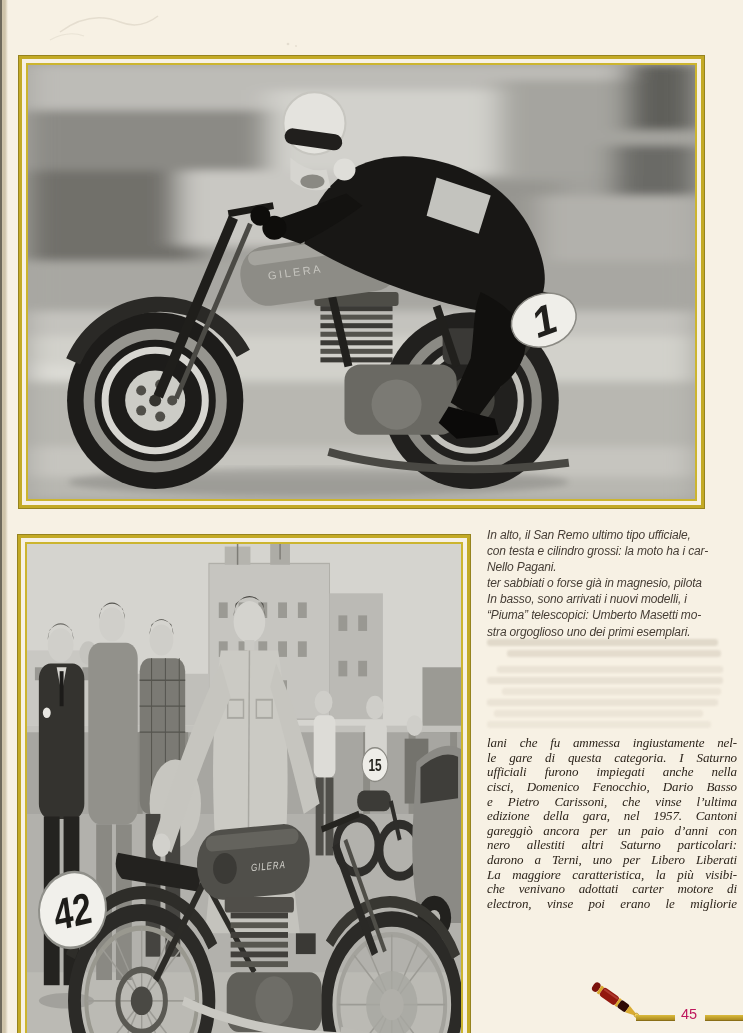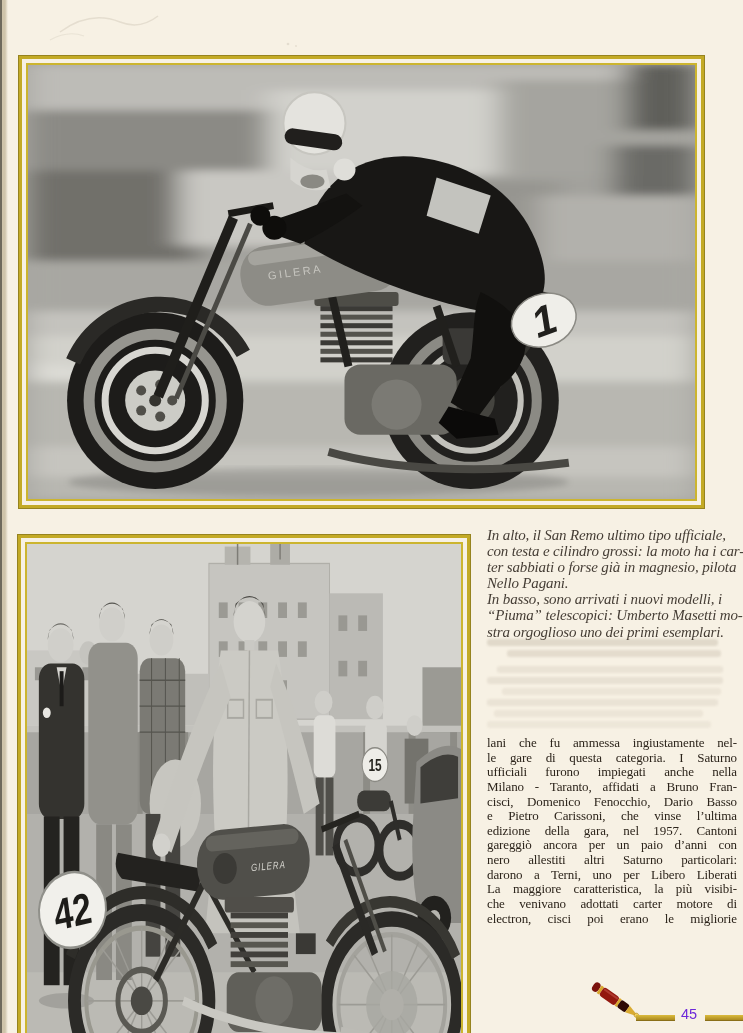--- a/index.html
+++ b/index.html
@@ -13,50 +13,50 @@
   .photo-frame{position:absolute;box-sizing:border-box;border:3px solid #c3aa26;padding:4px;
         background:#f7f1e4;box-shadow:0 0 0 1px #96831f;}
   .frame-inner{width:100%;height:100%;box-sizing:border-box;border:2px solid #ccb52f;
         overflow:hidden;background:#a8a7a2;}
   .frame-inner svg{display:block;width:100%;height:100%;}
   .top-frame{left:19px;top:56px;width:685px;height:452px;}
   .bottom-frame{left:18px;top:535px;width:452px;height:589px;}
 
   
   .caption{position:absolute;left:487px;top:527px;width:252px;
-        font-family:Liberation Serif, serif;font-style:italic;
-        font-size:15px;line-height:16.1px;letter-spacing:-0.15px;color:#453d35;}
+        font-family:Liberation Sans, sans-serif;font-style:italic;
+        font-size:12px;line-height:16.1px;letter-spacing:-0.15px;color:#453d35;}
   .cap-line{white-space:nowrap;}
 
   
   .bleed{position:absolute;left:487px;top:639px;width:246px;filter:blur(1.3px);}
   .bleed-line{height:7px;border-radius:3px;background:#6f5d45;}
   .bleed-line:nth-child(1){width:94%;opacity:.16;}
   .bleed-line:nth-child(2){width:87%;opacity:.14;margin:4px 0 0 8%;}
   .bleed-line:nth-child(3){width:0;height:9px;opacity:0;}
   .bleed-line:nth-child(4){width:92%;opacity:.09;margin-left:4%;}
   .bleed-line:nth-child(5){width:96%;opacity:.10;margin-top:4px;}
   .bleed-line:nth-child(6){width:89%;opacity:.08;margin:4px 0 0 6%;}
   .bleed-line:nth-child(7){width:94%;opacity:.09;margin-top:4px;}
   .bleed-line:nth-child(8){width:85%;opacity:.08;margin:4px 0 0 3%;}
   .bleed-line:nth-child(9){width:91%;opacity:.07;margin-top:4px;}
 
   
   .body-text{position:absolute;left:487px;top:736px;width:250px;
         font-family:"Liberation Serif",serif;font-size:13px;line-height:14.62px;
         letter-spacing:-0.1px;color:#2c241b;}
-  .body-line{text-align:justify;text-align-last:justify;-moz-text-align-last:justify;}
+  .body-line{text-align:justify;text-align-last:justify;font-style:italic;-moz-text-align-last:justify;}
 
   
   .footer-rule{position:absolute;top:1015px;height:5px;
         background:linear-gradient(#dcbc3d,#ab8a1f);box-shadow:0 1px 0 #8a6f18;}
   .rule-a{left:636px;width:39px;}
   .rule-b{left:705px;width:38px;}
   .page-number{position:absolute;left:675px;top:1006px;width:28px;text-align:center;
-        font-family:"Liberation Sans",sans-serif;font-size:14.5px;color:#6d28d9;}
+        font-family:"Liberation Sans",sans-serif;font-size:14.5px;color:#be185d;}
   .pen{position:absolute;left:582px;top:973px;width:70px;height:50px;}
 </style>
 </head>
 <body>
 
 <div class="page">
   <div class="left-edge"></div>
 
   <svg class="scribbles" width="300" height="50">
     <path d="M20,30 q30,-22 60,-10 q20,8 38,-6" stroke="rgba(120,108,88,.14)" stroke-width="1.5" fill="none"></path>
@@ -371,22 +371,22 @@
           </g>
         </g>
       </svg>
     </div>
   </figure>
 
   <div class="caption">
 
   <div class="cap-line">In alto, il San Remo ultimo tipo ufficiale,</div>
       <div class="cap-line">con testa e cilindro grossi: la moto ha i car-</div>
+      <div class="cap-line">Nello Pagani.</div>
       <div class="cap-line">ter sabbiati o forse già in magnesio, pilota</div>
-      <div class="cap-line">Nello Pagani.</div>
       <div class="cap-line">In basso, sono arrivati i nuovi modelli, i</div>
       <div class="cap-line">“Piuma” telescopici: Umberto Masetti mo-</div>
       <div class="cap-line">stra orgoglioso uno dei primi esemplari.</div>
     </div>
 
   <div class="bleed">
     <div class="bleed-line"></div>
     <div class="bleed-line"></div>
     <div class="bleed-line"></div>
     <div class="bleed-line"></div>
@@ -395,30 +395,29 @@
     <div class="bleed-line"></div>
     <div class="bleed-line"></div>
     <div class="bleed-line"></div>
   </div>
 
   <div class="body-text">
 
   <div class="body-line">lani che fu ammessa ingiustamente nel-</div>
       <div class="body-line">le gare di questa categoria. I Saturno</div>
       <div class="body-line">ufficiali furono impiegati anche nella</div>
-      <div class="body-line">Milano - Taranto, affidati a Bruno Fran-</div>
       <div class="body-line">cisci, Domenico Fenocchio, Dario Basso</div>
       <div class="body-line">e Pietro Carissoni, che vinse l’ultima</div>
       <div class="body-line">edizione della gara, nel 1957. Cantoni</div>
       <div class="body-line">gareggiò ancora per un paio d’anni con</div>
       <div class="body-line">nero allestiti altri Saturno particolari:</div>
       <div class="body-line">darono a Terni, uno per Libero Liberati</div>
       <div class="body-line">La maggiore caratteristica, la più visibi-</div>
       <div class="body-line">che venivano adottati carter motore di</div>
-      <div class="body-line">electron, cisci poi erano le migliorie</div>
+      <div class="body-line">electron, vinse poi erano le migliorie</div>
     </div>
 
   <svg class="pen" viewBox="0 0 70 50">
     <g transform="translate(54,42) rotate(35) translate(-52,-25)">
       <rect x="0" y="20" width="7" height="10" rx="4" fill="#7a120c"></rect>
       <rect x="7" y="20.5" width="3" height="9" fill="#d8a62c"></rect>
       <rect x="10" y="20" width="19" height="10" rx="3" fill="#93180f"></rect>
       <rect x="11" y="21.2" width="17" height="2" rx="1" fill="#c5564a" opacity=".55"></rect>
       <rect x="29" y="20.5" width="2.5" height="9" fill="#d8a62c"></rect>
       <rect x="31.5" y="20.5" width="10" height="9" rx="2" fill="#2e0a06"></rect>

